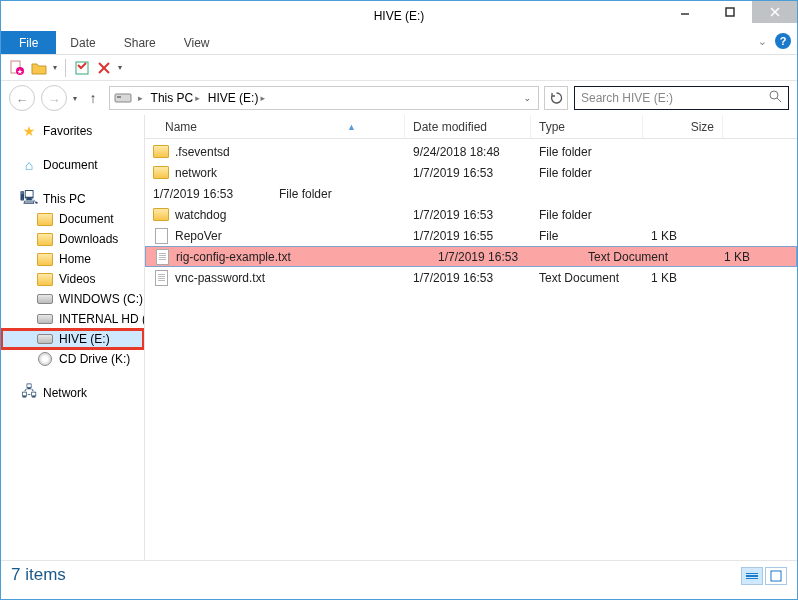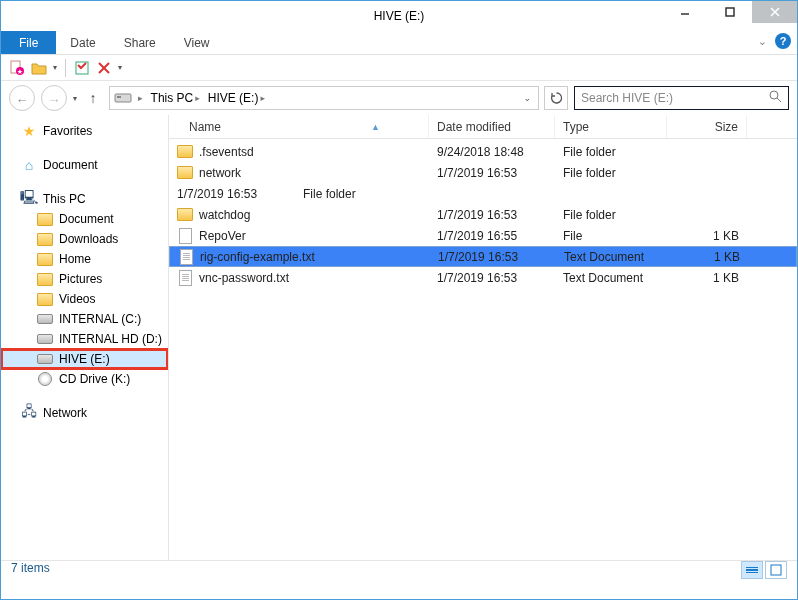--- a/index.html
+++ b/index.html
@@ -62,33 +62,33 @@
 .columns { display:flex; height:24px; border-bottom:1px solid #e5e5e5; color:#3a3a3a; align-items:center; font-size:12px; }
 .col { padding:0 8px; border-right:1px solid #f0f0f0; height:100%; display:flex; align-items:center; gap:4px; }
 .col-name { width:260px; padding-left:20px; }
 .col-date { width:126px; }
 .col-type { width:112px; }
 .col-size { width:80px; justify-content:flex-end; }
 .sort-arrow { color:#5b9bd5; font-size:9px; margin-left:auto; margin-right:40px; }
 
 .rows { flex:1; padding-top:2px; }
 .row { display:flex; align-items:center; height:21px; font-size:12px; color:#222; }
-.row.selected { background:#3b82f6; border:1px solid #7da2ce; }
+.row.selected { background:#fca5a5; border:1px solid #7da2ce;gap:24px; }
 .row .c { padding:0 8px; overflow:hidden; white-space:nowrap; }
 .c-name { width:260px; display:flex; align-items:center; gap:6px; padding-left:14px; }
 .c-date { width:126px; }
 .c-type { width:112px; }
-.c-size { width:80px; text-align:right; padding-right:14px; }
+.c-size { width:80px; text-align:left; padding-right:14px; }
 .file-ic { width:16px; height:16px; display:inline-flex; align-items:center; justify-content:center; }
 .txt-ic { width:13px; height:16px; border:1px solid #aaa; background:#fff; position:relative; }
 .txt-ic::before { content:""; position:absolute; left:2px; right:2px; top:3px; height:1px; background:#bbb; box-shadow:0 2px 0 #bbb,0 4px 0 #bbb,0 6px 0 #bbb; }
 .blank-ic { width:13px; height:16px; border:1px solid #aaa; background:#fff; }
 
 
-.status { height:25px; border-top:1px solid #e5e5e5; display:flex; align-items:flex-start; padding:0 10px; gap:16px; color:#1a5a8a; font-size:12px; }
+.status { height:25px; border-top:1px solid #e5e5e5; display:flex; align-items:flex-end; padding:0 10px; gap:16px; color:#1a5a8a; font-size:17px; }
 .status .right { margin-left:auto; display:flex; gap:2px; }
 .view-btn { width:22px; height:18px; border:1px solid #a8c8e4; display:flex; align-items:center; justify-content:center; }
 .view-btn.active { background:#cde8ff; }
 .bars { display:flex; flex-direction:column; gap:1px; }
 .bars span { width:12px; height:1.5px; background:#1979ca; }
 </style>
 </head>
 <body>
 
 <div class="titlebar">
@@ -237,33 +237,27 @@
           <div class="sb-item sb-sub">
             <span class="sb-ico">
               <span class="folder-ic"></span>
             </span>
             <span>Home</span>
           </div>
           <div class="sb-item sb-sub">
             <span class="sb-ico">
               <span class="folder-ic"></span>
             </span>
-            <span>Pictures</span>
-          </div>
-          <div class="sb-item sb-sub">
-            <span class="sb-ico">
-              <span class="folder-ic"></span>
-            </span>
             <span>Videos</span>
           </div>
           <div class="sb-item sb-sub">
             <span class="sb-ico">
               <span class="drive-ic"></span>
             </span>
-            <span>INTERNAL (C:)</span>
+            <span>WINDOWS (C:)</span>
           </div>
           <div class="sb-item sb-sub">
             <span class="sb-ico">
               <span class="drive-ic"></span>
             </span>
             <span>INTERNAL HD (D:)</span>
           </div>
           <div class="sb-item sb-sub selected highlighted">
             <span class="sb-ico">
               <span class="drive-ic"></span>

